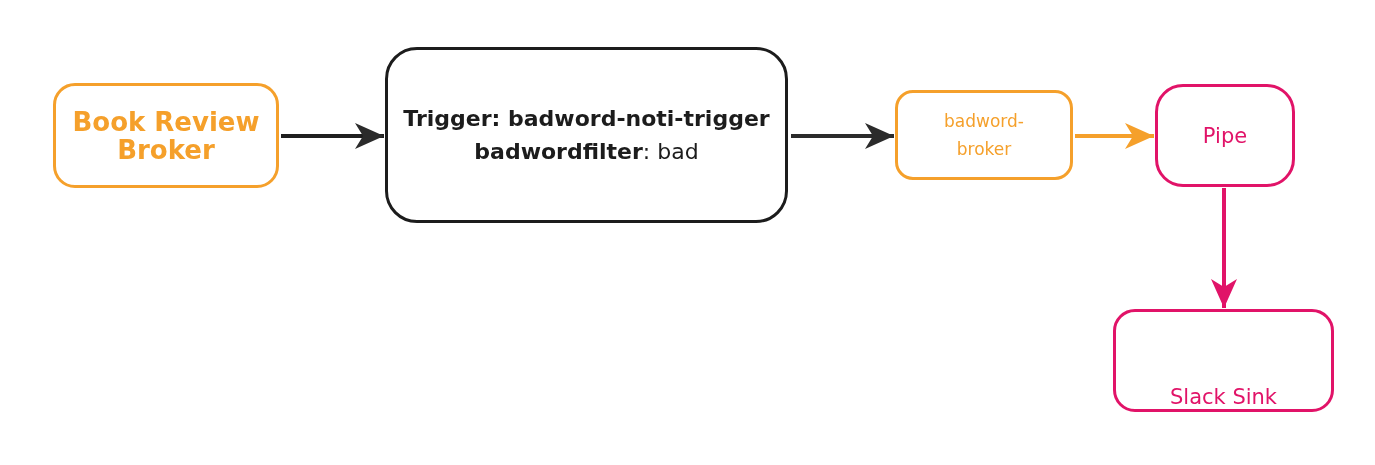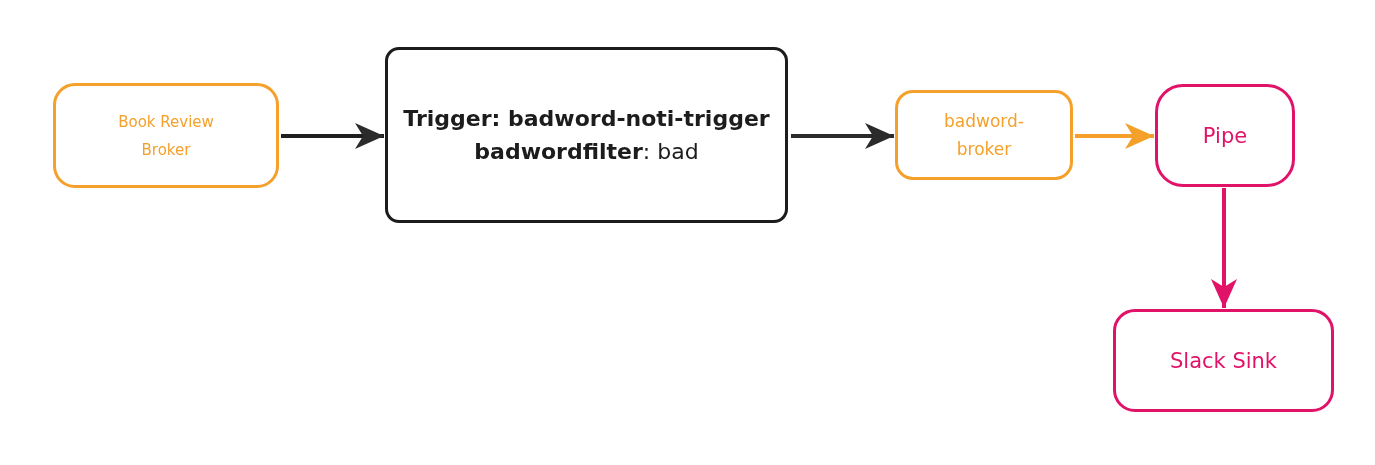--- a/index.html
+++ b/index.html
@@ -36,27 +36,27 @@
   }
   .dark-node {
     border: 3.5px solid #1C1C1C;
     color: #1C1C1C;
   }
 
   #n-book {
     left: 53px; top: 83px;
     width: 226px; height: 105px;
     border-radius: 22px;
-    font-size: 15px; line-height: 28px;
+    font-size: 26px; line-height: 28px; font-weight: bold;
   }
 
   #n-trigger {
     left: 385px; top: 47px;
     width: 403px; height: 176px;
-    border-radius: 14px;
+    border-radius: 32px;
     font-size: 22px; line-height: 33px;
   }
   #n-trigger .b { font-weight: 700; }
 
   #n-badword {
     left: 895px; top: 90px;
     width: 178px; height: 90px;
     border-radius: 18px;
     font-size: 17px; line-height: 28px;
   }
@@ -66,20 +66,21 @@
     width: 140px; height: 103px;
     border-radius: 28px;
     font-size: 21px;
   }
 
   #n-slack {
     left: 1113px; top: 309px;
     width: 221px; height: 103px;
     border-radius: 22px;
     font-size: 21px;
+    justify-content: flex-end;
   }
 
   svg.edges {
     position: absolute;
     left: 0; top: 0;
     width: 1375px;
     height: 465px;
     pointer-events: none;
   }
 </style>

